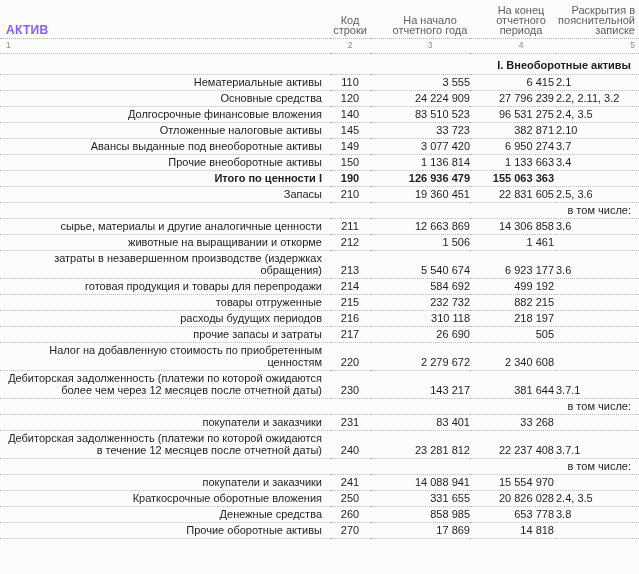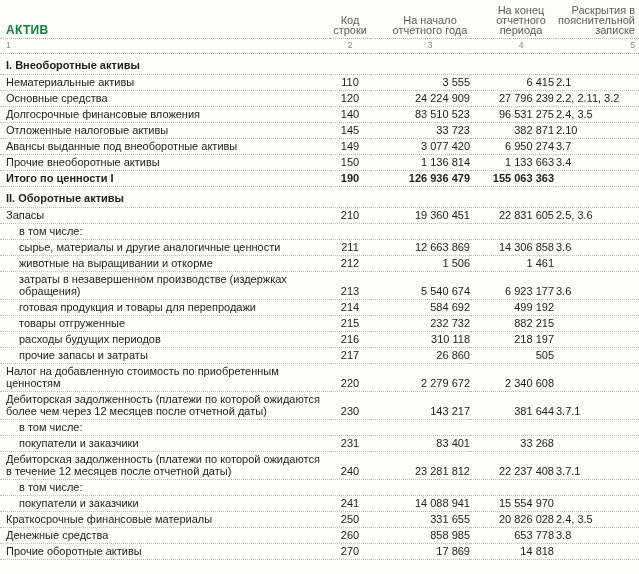--- a/index.html
+++ b/index.html
@@ -26,21 +26,21 @@
     font-size:11px;
     line-height:10px;
     color:#5f5f5f;
     vertical-align:bottom;
     padding:5px 0 3px;
     border-bottom:1px dotted #b5b5b5;
   }
   thead th.h-title{
     font-size:12px;
     font-weight:bold;
-    color:#15803d;
+    color:#8b5cf6;
     text-align:left;
     padding-left:6px;
     letter-spacing:.3px;
   }
   thead th.h-code{text-align:center;}
   thead th.h-begin{text-align:center;padding-left:20px;}
   thead th.h-end{text-align:center;padding-left:16px;}
   thead th.h-notes{text-align:right;padding-right:4px;}
 
   tr.num-row td{
@@ -56,21 +56,21 @@
   tr.num-row td.n4{text-align:center;padding-left:16px;}
   tr.num-row td.n5{text-align:right;padding-right:4px;}
 
   tbody td{
     font-size:11px;
     line-height:12px;
     padding:1px 0 2px;
     vertical-align:bottom;
     border-bottom:1px dotted #bdbdbd;
   }
-  td.c-name{padding-left:6px;padding-right:8px;}
+  td.c-name{padding-left:6px;padding-right:8px;text-align:right;}
   td.c-name.indent{padding-left:19px;}
   td.c-code{text-align:center;white-space:nowrap;}
   td.c-begin{text-align:right;white-space:nowrap;}
   td.c-end{text-align:right;white-space:nowrap;padding-right:2px;}
   td.c-notes{text-align:left;white-space:nowrap;padding-right:4px;}
 
   tr.row-section td{
     font-weight:bold;
     padding-top:5px;
     padding-bottom:3px;
@@ -155,23 +155,20 @@
         <td class="c-end">1 133 663</td>
         <td class="c-notes">3.4</td>
       </tr>
       <tr class="row-total">
         <td class="c-name">Итого по ценности I</td>
         <td class="c-code">190</td>
         <td class="c-begin">126 936 479</td>
         <td class="c-end">155 063 363</td>
         <td class="c-notes"></td>
       </tr>
-      <tr class="row-section">
-        <td colspan="5" class="c-name">II. Оборотные активы</td>
-      </tr>
       <tr class="row-item">
         <td class="c-name">Запасы</td>
         <td class="c-code">210</td>
         <td class="c-begin">19 360 451</td>
         <td class="c-end">22 831 605</td>
         <td class="c-notes">2.5, 3.6</td>
       </tr>
       <tr class="row-subheader">
         <td colspan="5" class="c-name">в том числе:</td>
       </tr>
@@ -213,21 +210,21 @@
       <tr class="row-subitem">
         <td class="c-name indent">расходы будущих периодов</td>
         <td class="c-code">216</td>
         <td class="c-begin">310 118</td>
         <td class="c-end">218 197</td>
         <td class="c-notes"></td>
       </tr>
       <tr class="row-subitem">
         <td class="c-name indent">прочие запасы и затраты</td>
         <td class="c-code">217</td>
-        <td class="c-begin">26 860</td>
+        <td class="c-begin">26 690</td>
         <td class="c-end">505</td>
         <td class="c-notes"></td>
       </tr>
       <tr class="row-item">
         <td class="c-name">Налог на добавленную стоимость по приобретенным ценностям</td>
         <td class="c-code">220</td>
         <td class="c-begin">2 279 672</td>
         <td class="c-end">2 340 608</td>
         <td class="c-notes"></td>
       </tr>
@@ -259,21 +256,21 @@
         <td colspan="5" class="c-name">в том числе:</td>
       </tr>
       <tr class="row-subitem">
         <td class="c-name indent">покупатели и заказчики</td>
         <td class="c-code">241</td>
         <td class="c-begin">14 088 941</td>
         <td class="c-end">15 554 970</td>
         <td class="c-notes"></td>
       </tr>
       <tr class="row-item">
-        <td class="c-name">Краткосрочные финансовые материалы</td>
+        <td class="c-name">Краткосрочные оборотные вложения</td>
         <td class="c-code">250</td>
         <td class="c-begin">331 655</td>
         <td class="c-end">20 826 028</td>
         <td class="c-notes">2.4, 3.5</td>
       </tr>
       <tr class="row-item">
         <td class="c-name">Денежные средства</td>
         <td class="c-code">260</td>
         <td class="c-begin">858 985</td>
         <td class="c-end">653 778</td>

